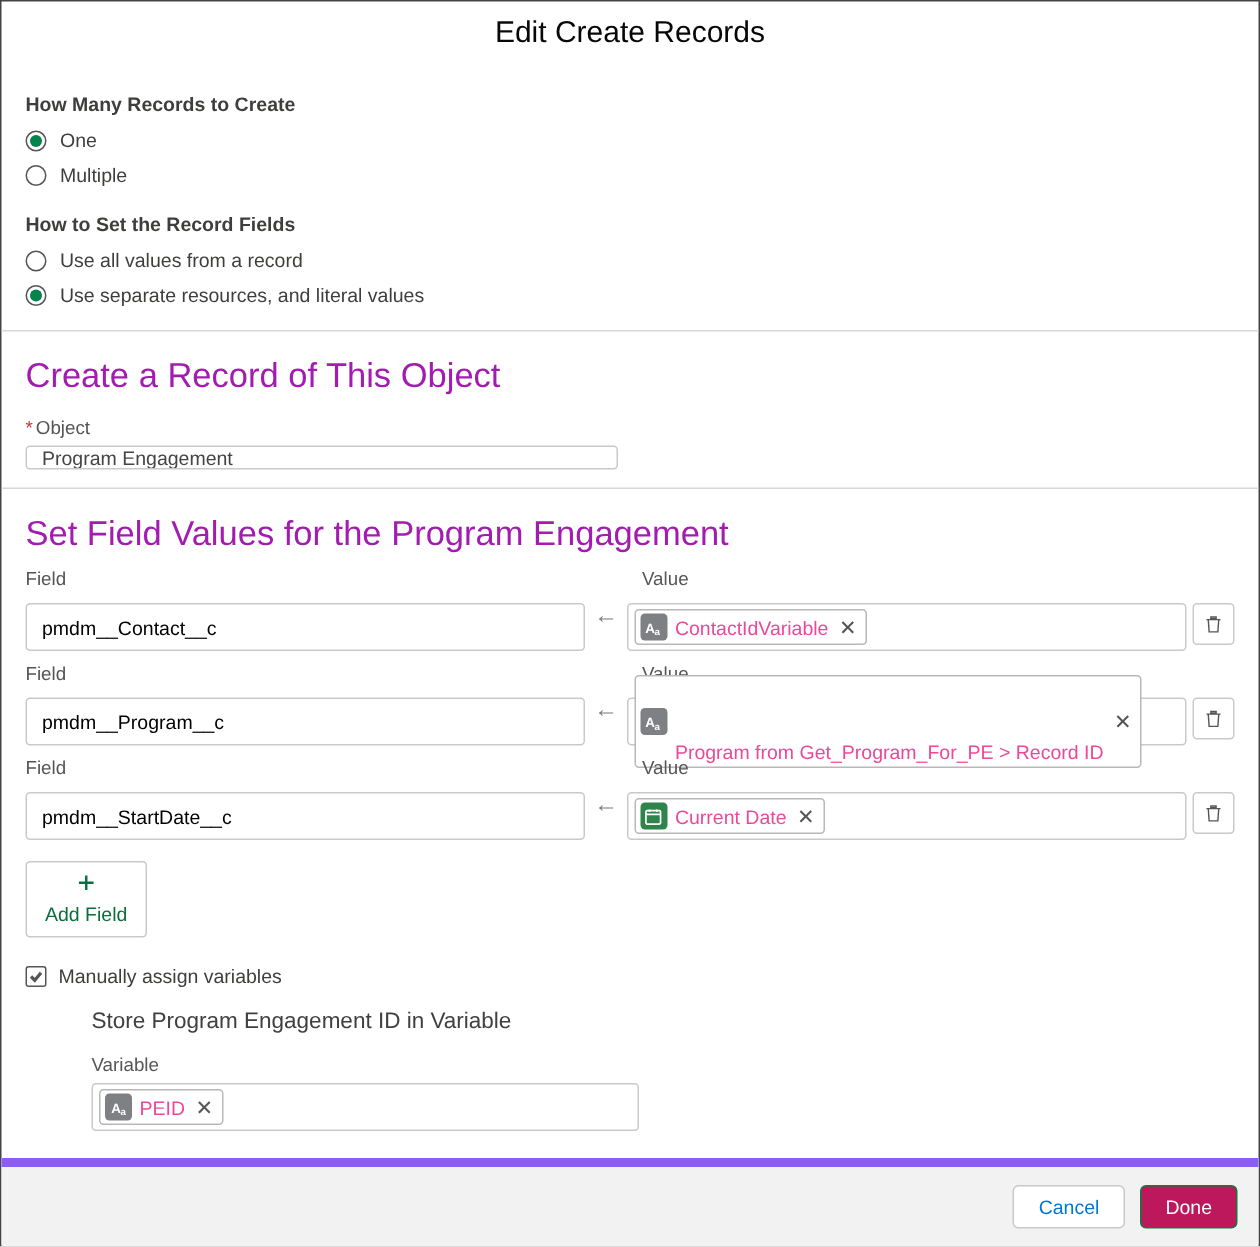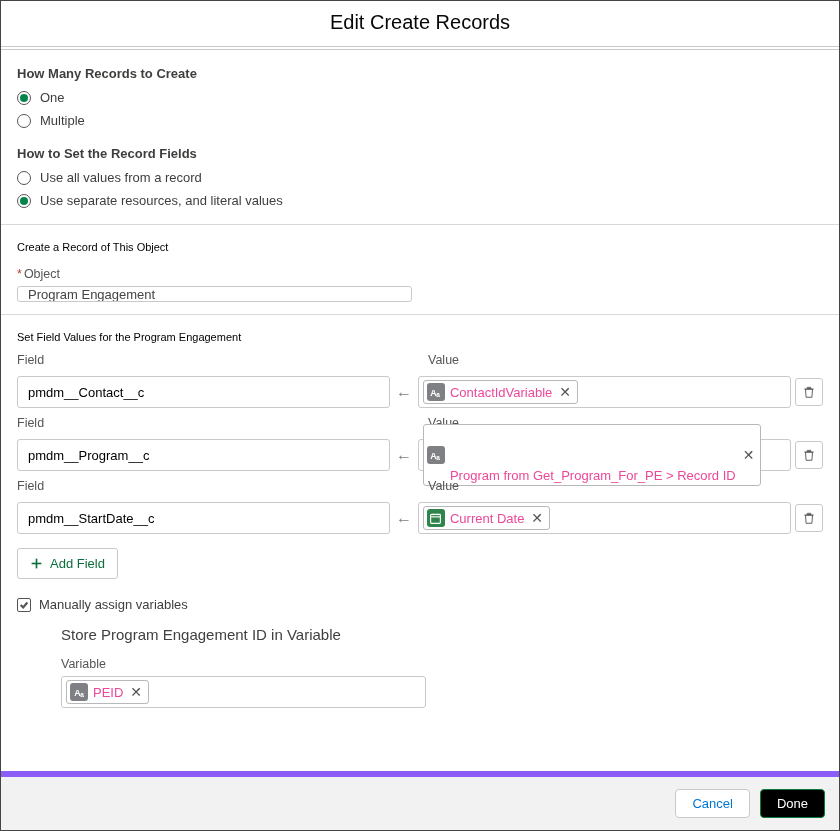--- a/index.html
+++ b/index.html
@@ -37,22 +37,22 @@
   .section-border {
     border-bottom: 1px solid #d8d8d8;
   }
   .section-label {
     font-size: 13px;
     font-weight: 600;
     color: #3e3e3c;
     margin-bottom: 9px;
   }
   .section-title {
-    font-size: 11px;
-    color: #000000;
+    font-size: 23px;
+    color: #a21caf;
     margin-bottom: 14px;
   }
   .radio-row {
     display: flex;
     align-items: flex-end;
     gap: 9px;
     margin-bottom: 8px;
     cursor: pointer;
   }
   .radio-outer {
@@ -85,21 +85,20 @@
     height: 16px;
     border: 1px solid #c9c9c9;
     border-radius: 3px;
     padding: 6px 10px;
     font-size: 13px;
     background: #fff;
     color: #444;
   }
   .field-row {
     display: flex;
-    align-items: center;
     gap: 4px;
     margin-bottom: 8px;
   }
   .field-col { width: 375px; }
   .value-col { width: 375px; }
   .arrow {
     width: 20px;
     text-align: center;
     color: #7d7d7d;
     font-size: 16px;
@@ -181,20 +180,21 @@
     align-items: center;
     gap: 7px;
     border: 1px solid #c9c9c9;
     border-radius: 3px;
     background: #fff;
     padding: 7px 12px;
     color: #0b6e3c;
     font-size: 13px;
     cursor: pointer;
     margin-top: 6px;
+    flex-direction: column;
   }
   .add-btn svg { width: 13px; height: 13px; stroke: #0b6e3c; stroke-width: 2; fill: none; }
 
   .checkbox-row {
     display: flex;
     align-items: center;
     gap: 8px;
     margin-top: 18px;
   }
   .checkbox {
@@ -229,21 +229,21 @@
     font-size: 13px;
     cursor: pointer;
     border: 1px solid;
   }
   .btn-cancel {
     background: #fff;
     border-color: #c9c9c9;
     color: #0176d3;
   }
   .btn-primary {
-    background: #000000;
+    background: #be185d;
     border-color: #0b7a3e;
     color: #fff;
   }
   .plain-input {
     border: 1px solid #c9c9c9;
     border-radius: 3px;
     height: 32px;
     padding: 6px 10px;
     font-size: 13px;
     width: 100%;

